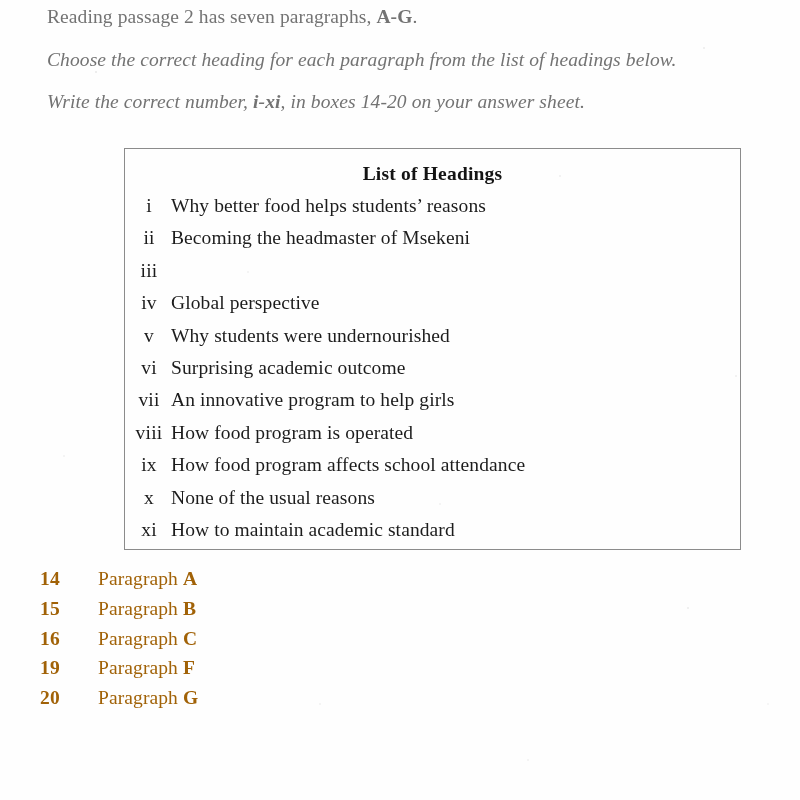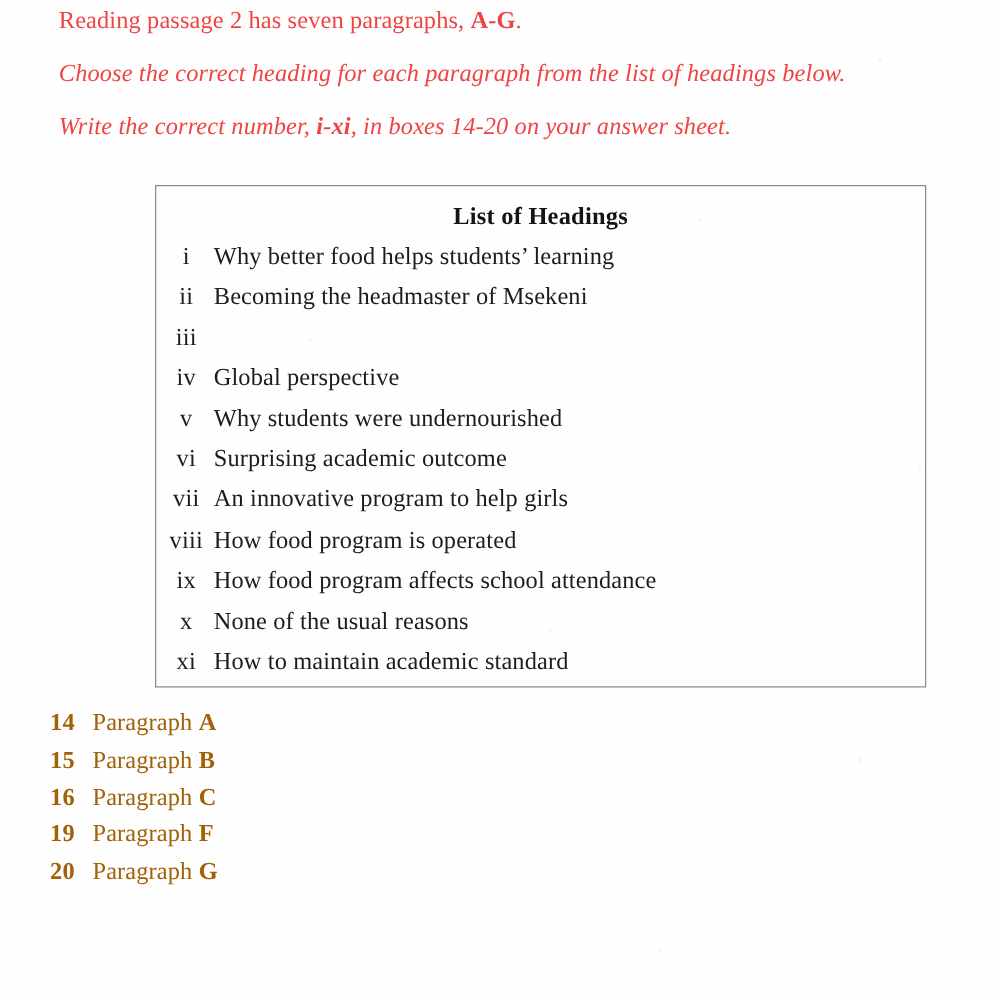--- a/index.html
+++ b/index.html
@@ -48,21 +48,21 @@
   
   #instructions {
     position: absolute;
     left: 47px;
     top: 6px;
     width: 720px;
   }
   .instr-line {
     font-size: 19.5px;
     line-height: 21px;
-    color: #ef4444;
+    color: #737373;
     white-space: nowrap;
     letter-spacing: .1px;
   }
   .instr-line.l1 { margin-bottom: 22px; }
   .instr-line.l2 { font-style: italic; margin-bottom: 21px; margin-top: 22px; }
   .instr-line.l3 { font-style: italic; }
   .b  { font-weight: bold; }
   .bi { font-weight: bold; font-style: italic; }
 
   
@@ -122,21 +122,21 @@
     font-size: 19.5px;
     color: #a16207;
   }
   .q-num {
     width: 30px;
     flex: 0 0 30px;
     font-weight: bold;
     letter-spacing: .2px;
   }
   .q-label {
-    margin-left: 4px;
+    margin-left: 28px;
     white-space: nowrap;
     letter-spacing: .1px;
   }
   .q-para-letter { font-weight: bold; }
 </style>
 </head>
 <body>
 
 <div id="page">
 
@@ -152,21 +152,21 @@
   </div>
 
   <div id="headings-box">
 
     <div id="headings-title">List of Headings</div>
 
     <div id="headings-list">
 
       <div class="heading-row">
         <span class="heading-num">i</span>
-        <span class="heading-text">Why better food helps students’ learning</span>
+        <span class="heading-text">Why better food helps students’ reasons</span>
       </div>
 
       <div class="heading-row">
         <span class="heading-num">ii</span>
         <span class="heading-text">Becoming the headmaster of Msekeni</span>
       </div>
 
       <div class="heading-row">
         <span class="heading-num">iii</span>
       </div>

